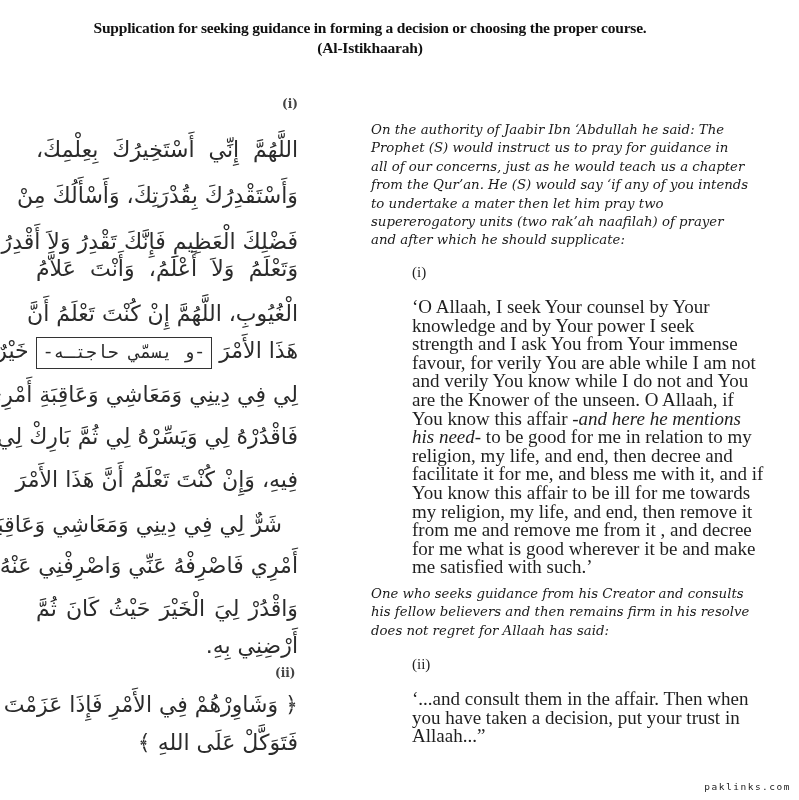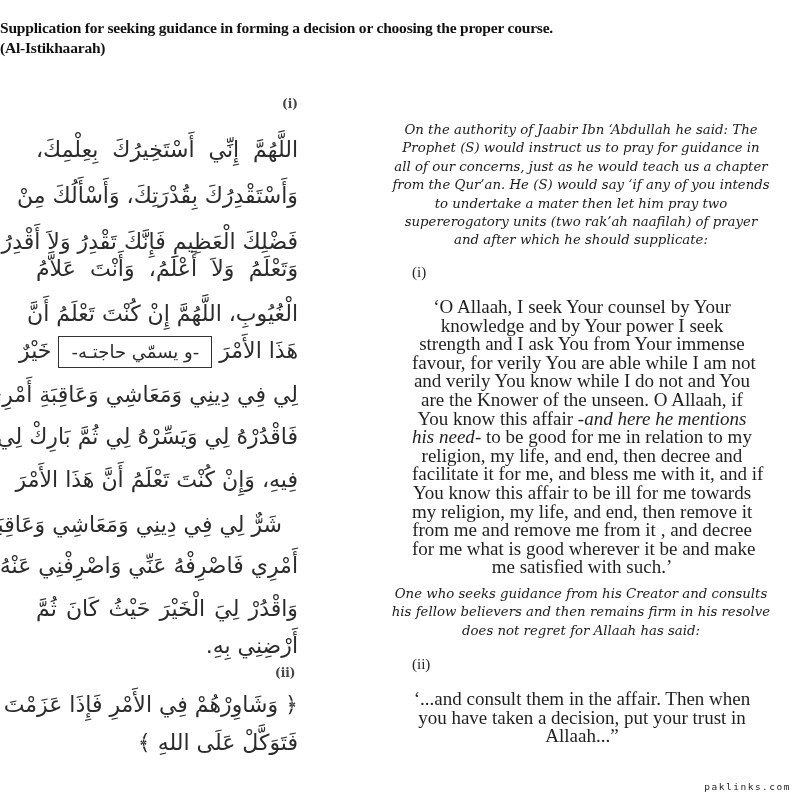--- a/index.html
+++ b/index.html
@@ -1,55 +1,56 @@
 <!DOCTYPE html>
 <html><head>
   <meta charset="utf-8">
   <style>
     html, body { margin: 0; padding: 0; background: #ffffff; }
     body { width: 799px; height: 800px; position: relative; overflow: hidden; color: #1a1a1a; }
     .title {
       position: absolute; left: 0; top: 18px; width: 740px;
-      font-family: "Liberation Serif", serif;
+      text-align: center; font-family: "Liberation Serif", serif;
       font-weight: bold; font-size: 15.5px; line-height: 20px; color: #111;
       letter-spacing: -0.2px;
     }
     .title .line1 { display: block; }
     .title .line2 { display: block; padding-left: 0; }
     .ref-label {
       position: absolute; font-family: "DejaVu Serif", serif; font-weight: bold;
       font-size: 12px; color: #444;
     }
     .ar-line {
       position: absolute; right: 0; width: 262px; direction: rtl; text-align: justify;
       text-align-last: justify;
       font-family: "DejaVu Sans", sans-serif; font-size: 22px; color: #2b2b2b;
       white-space: nowrap; line-height: 30px;
     }
     .ar-box {
-      display: inline-block; border: 1px solid #333; padding: 0 12px; line-height: 30px;
+      display: inline-block; border: 1px solid #333; padding: 0 6px; line-height: 30px;
       font-size: 18px;
+      font-family: Liberation Mono, monospace;
     }
 
     
     .en-col { position: absolute; left: 371px; top: 121px; width: 420px; }
     .en-intro {
       position: absolute; left: 0; top: 0; width: 420px;
       font-family: "DejaVu Serif", serif; font-style: italic; font-size: 13.3px;
       line-height: 18.4px; color: #1a1a1a;
     }
     .en-label {
       position: absolute; font-family: "Liberation Serif", serif; font-size: 15px; color: #222;
     }
     .en-quote {
       position: absolute; left: 41px; width: 340px;
       font-family: "Liberation Serif", serif; font-size: 19px; line-height: 18.6px; color: #1f1f1f;
     }
     .en-quote em { font-style: italic; }
-    .en-line { display: block; white-space: nowrap; text-align: center; }
+    .en-line { display: block; white-space: nowrap; }
     .watermark {
       position: absolute; right: 8px; bottom: 8px;
       font-family: "DejaVu Sans Mono", monospace; font-size: 9.5px; letter-spacing: 1.5px; color: #222;
     }
   </style>
 </head>
 <body>
 
 <div class="title">
   <span class="line1">Supplication for seeking guidance in forming a decision or choosing the proper course.</span>

